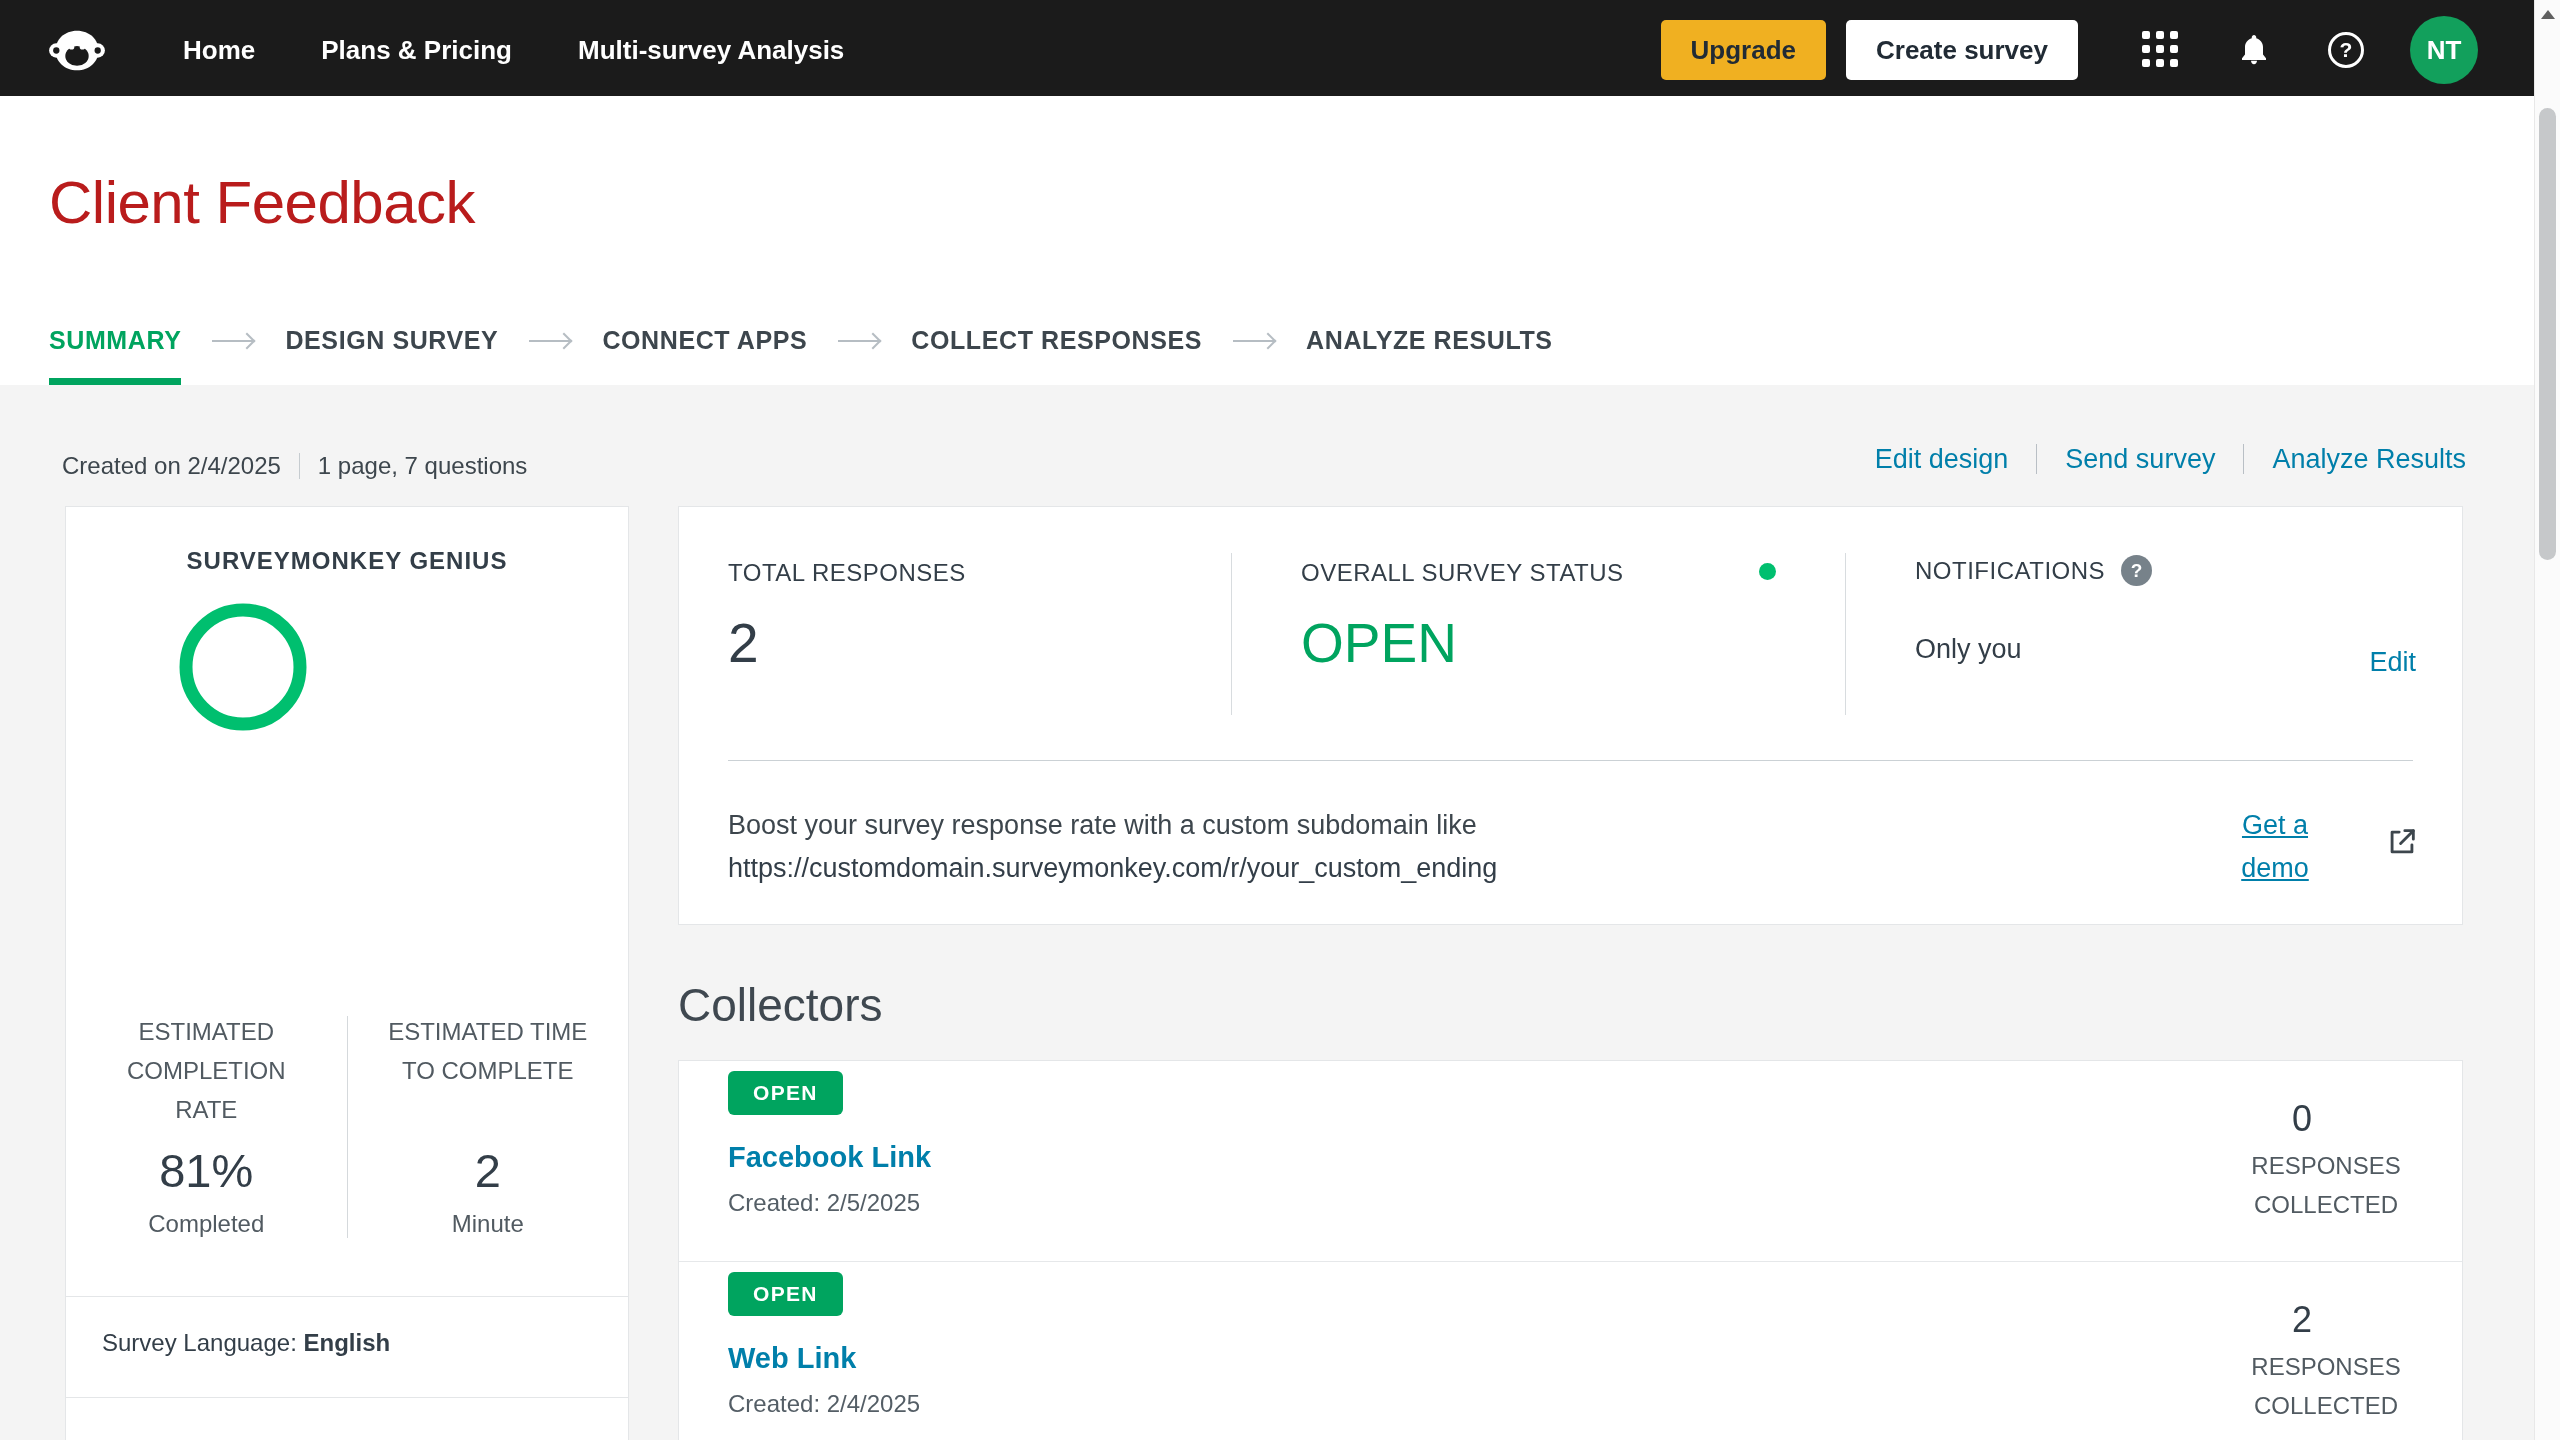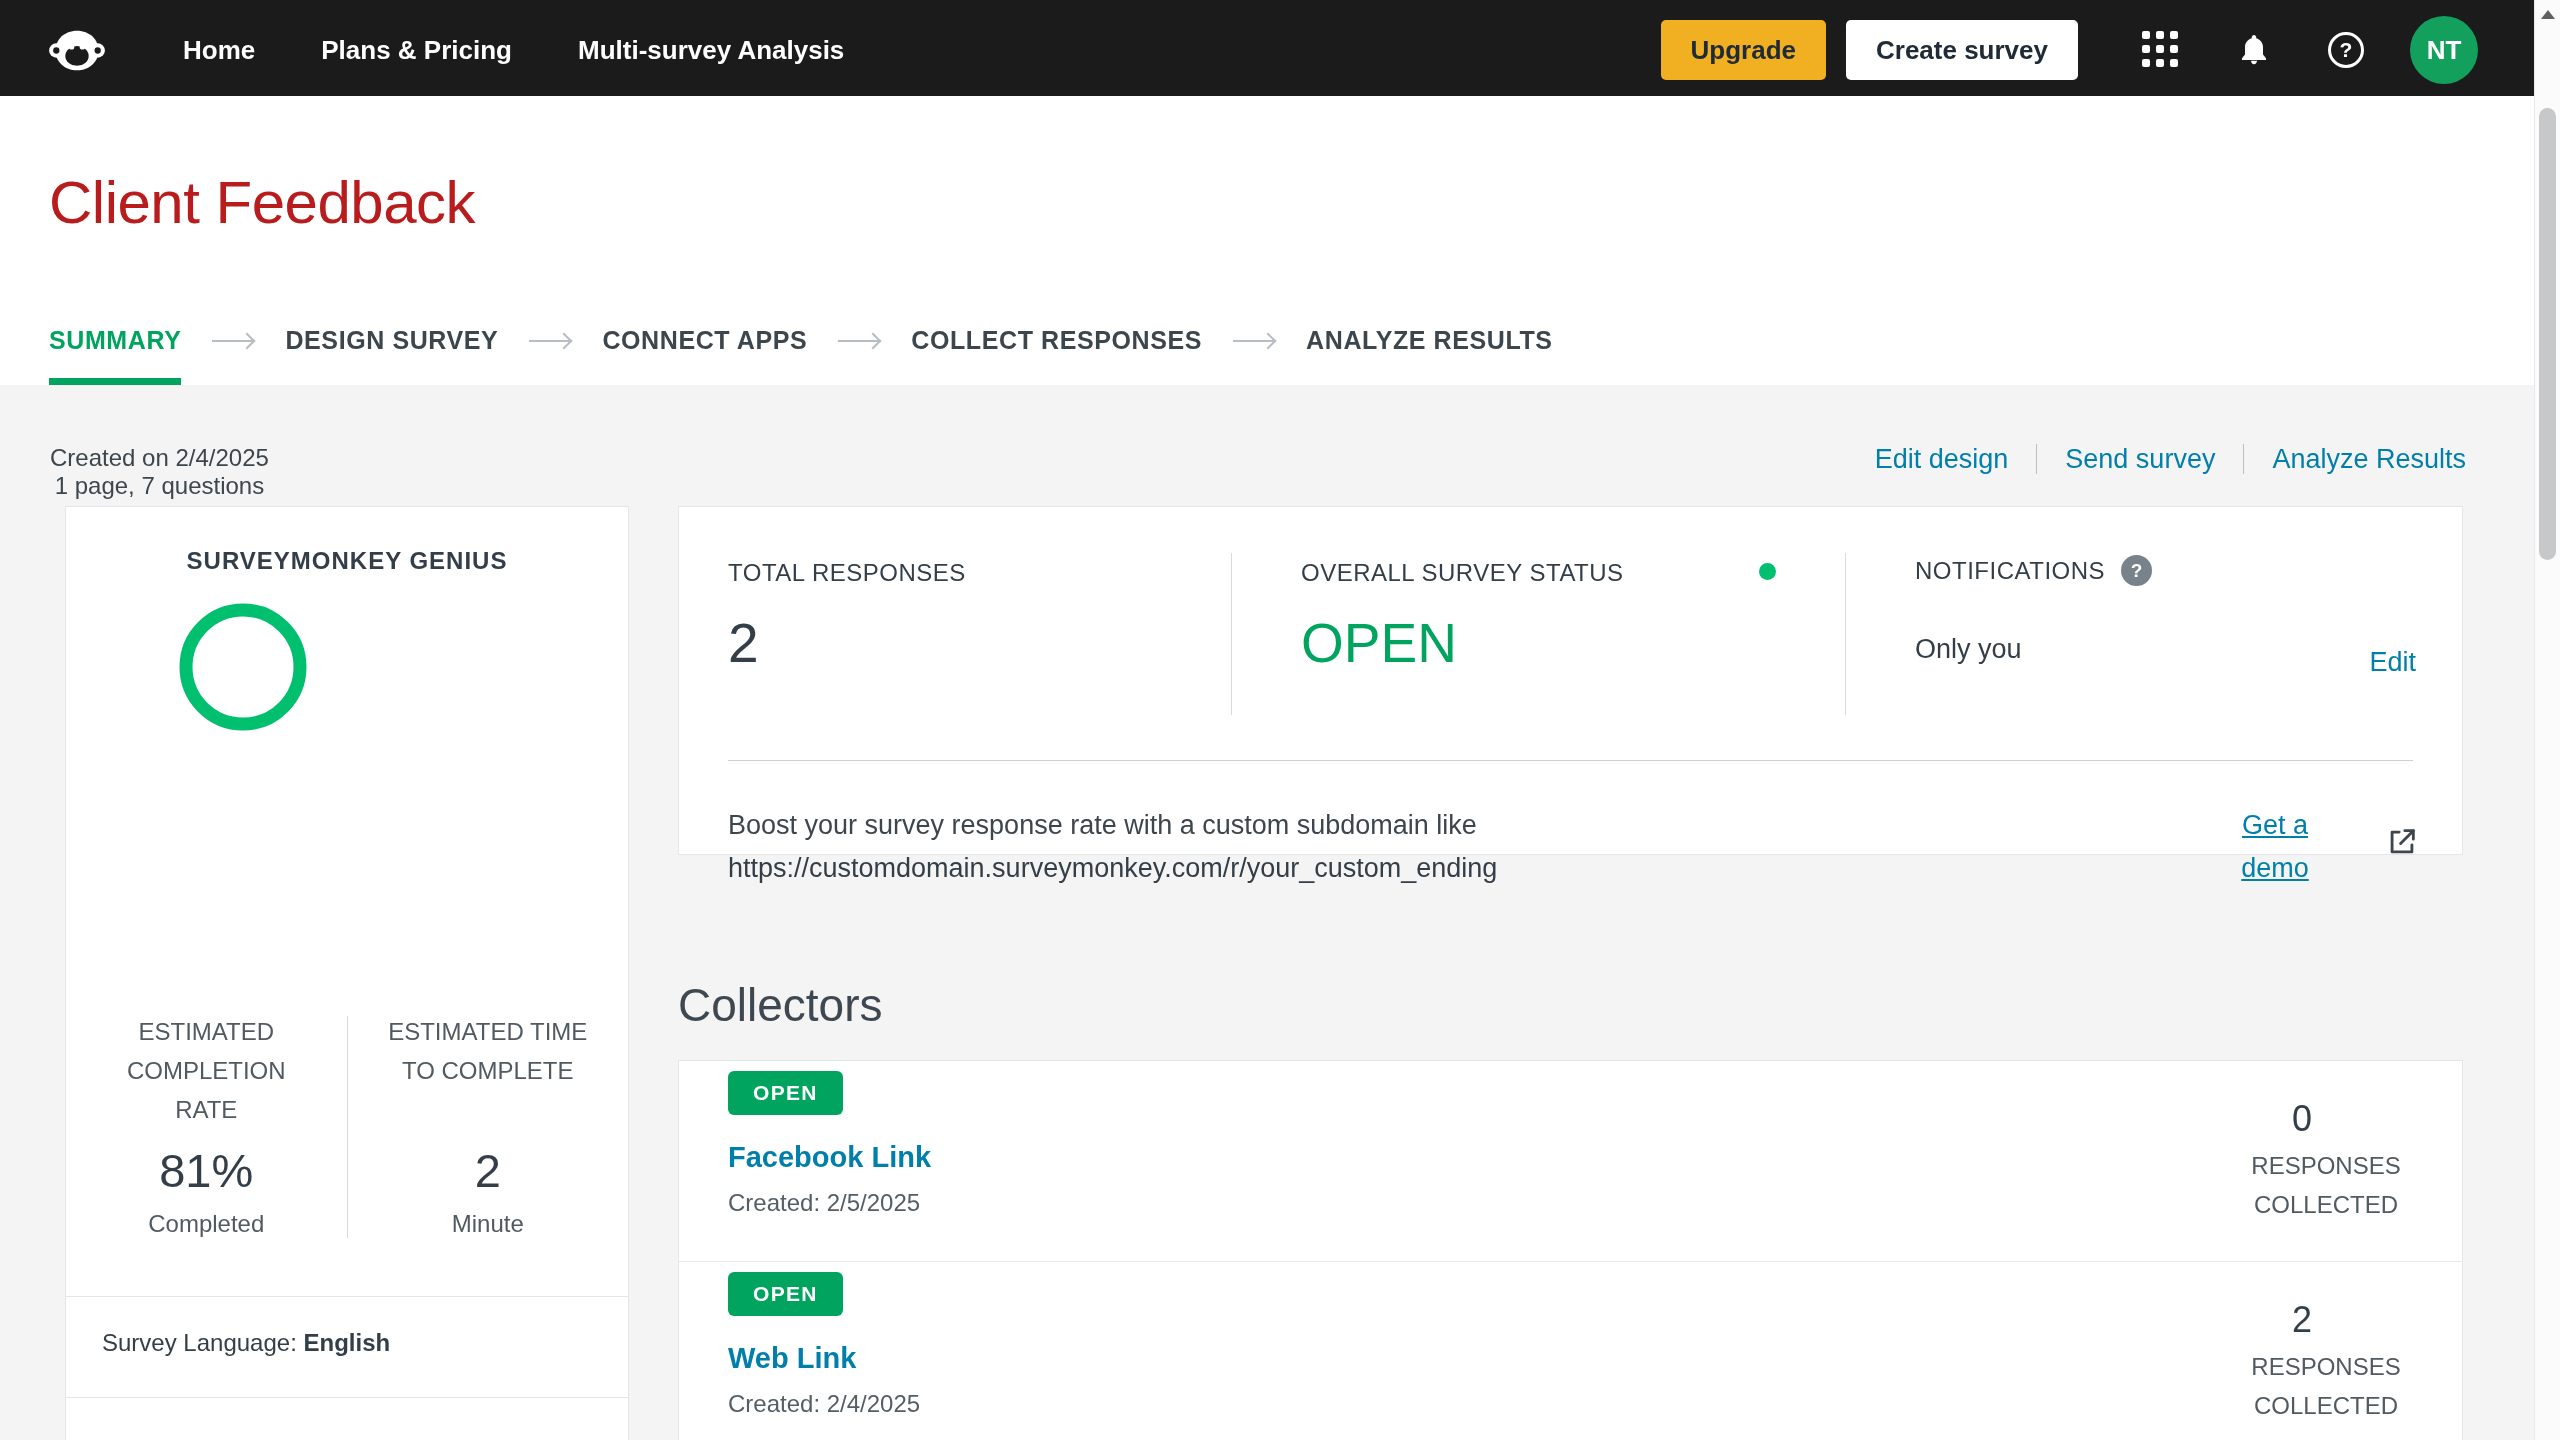--- a/index.html
+++ b/index.html
@@ -35,21 +35,21 @@
           display:flex; align-items:center; padding-left:49px; }
   .tab { height:100%; display:flex; align-items:center; font-size:25px; font-weight:600; letter-spacing:0.6px;
          color:#3D464D; cursor:pointer; position:relative; white-space:nowrap; }
   .tab.active { color:#00A45F; }
   .tab.active::after { content:""; position:absolute; left:0; right:0; bottom:0; height:7px; background:#00A45F; }
   .tab-arrow { width:42px; height:2px; background:#B6BDC3; position:relative; margin:0 31px; }
   .tab-arrow::after { content:""; position:absolute; right:1px; top:-5px; width:10px; height:10px;
                       border-top:2px solid #B6BDC3; border-right:2px solid #B6BDC3; transform:rotate(45deg); }
 
   
-  .meta-row { position:absolute; top:444px; left:50px; height:44px; display:flex; align-items:center; font-size:24px; color:#3D464D;flex-direction:column; }
+  .meta-row { position:absolute; top:444px; left:62px; height:44px; display:flex; align-items:center; font-size:24px; color:#3D464D; }
   .sep-v { width:1px; height:26px; background:#C6CCD0; margin:0 18px; }
   .actions-row { position:absolute; top:444px; right:94px; height:44px; display:flex; }
   .action-link { font-size:27px; color:#007FAA; cursor:pointer; }
   .sep-a { width:1px; height:30px; background:#B9BFC5; margin:0 28px; }
 
   .card { background:#fff; border:1px solid #E4E6E8; position:absolute; }
 
   
   .genius-card { left:65px; top:506px; width:564px; height:1010px; }
   .genius-title { padding-top:40px; text-align:center; font-size:24px; font-weight:700; letter-spacing:1px; color:#333E48; }
@@ -59,21 +59,21 @@
   .stat-label { font-size:24px; line-height:39px; color:#515A61; min-height:117px; }
   .stat-value { font-size:47px; font-weight:400; color:#333E48; margin-top:14px; }
   .stat-sub { font-size:24px; color:#515A61; margin-top:12px; }
   .stat-sep { width:1px; background:#D5D9DC; height:222px; margin-top:4px; }
   .genius-hr1 { position:absolute; top:789px; left:0; right:0; border-top:1px solid #E4E6E8; }
   .genius-hr2 { position:absolute; top:890px; left:0; right:0; border-top:1px solid #E4E6E8; }
   .lang-row { position:absolute; top:822px; left:36px; font-size:24px; color:#333E48; }
   .lang-row b { font-weight:700; }
 
   
-  .overview-card { left:678px; top:506px; width:1785px; height:349px; }
+  .overview-card { left:678px; top:506px; width:1785px; height:419px; }
   .ov-label { font-size:24px; letter-spacing:0.5px; color:#333E48; }
   .ov-value { font-size:55px; font-weight:400; color:#333E48; margin-top:24px; }
   .ov-col1 { position:absolute; left:49px; top:52px; }
   .ov-col2 { position:absolute; left:622px; top:52px; }
   .ov-col2 .ov-value { color:#00A45F; }
   .status-dot { position:absolute; left:1080px; top:56px; width:17px; height:17px; border-radius:50%; background:#00BF6F; }
   .ov-sep { position:absolute; top:46px; width:1px; height:162px; background:#D8DCDF; }
   .ov-col3 { position:absolute; left:1236px; top:48px; }
   .ov-col3-head { display:flex; align-items:center; gap:16px; }
   .q-badge { width:31px; height:31px; border-radius:50%; background:#77828A; color:#fff; font-size:19px; font-weight:700;

